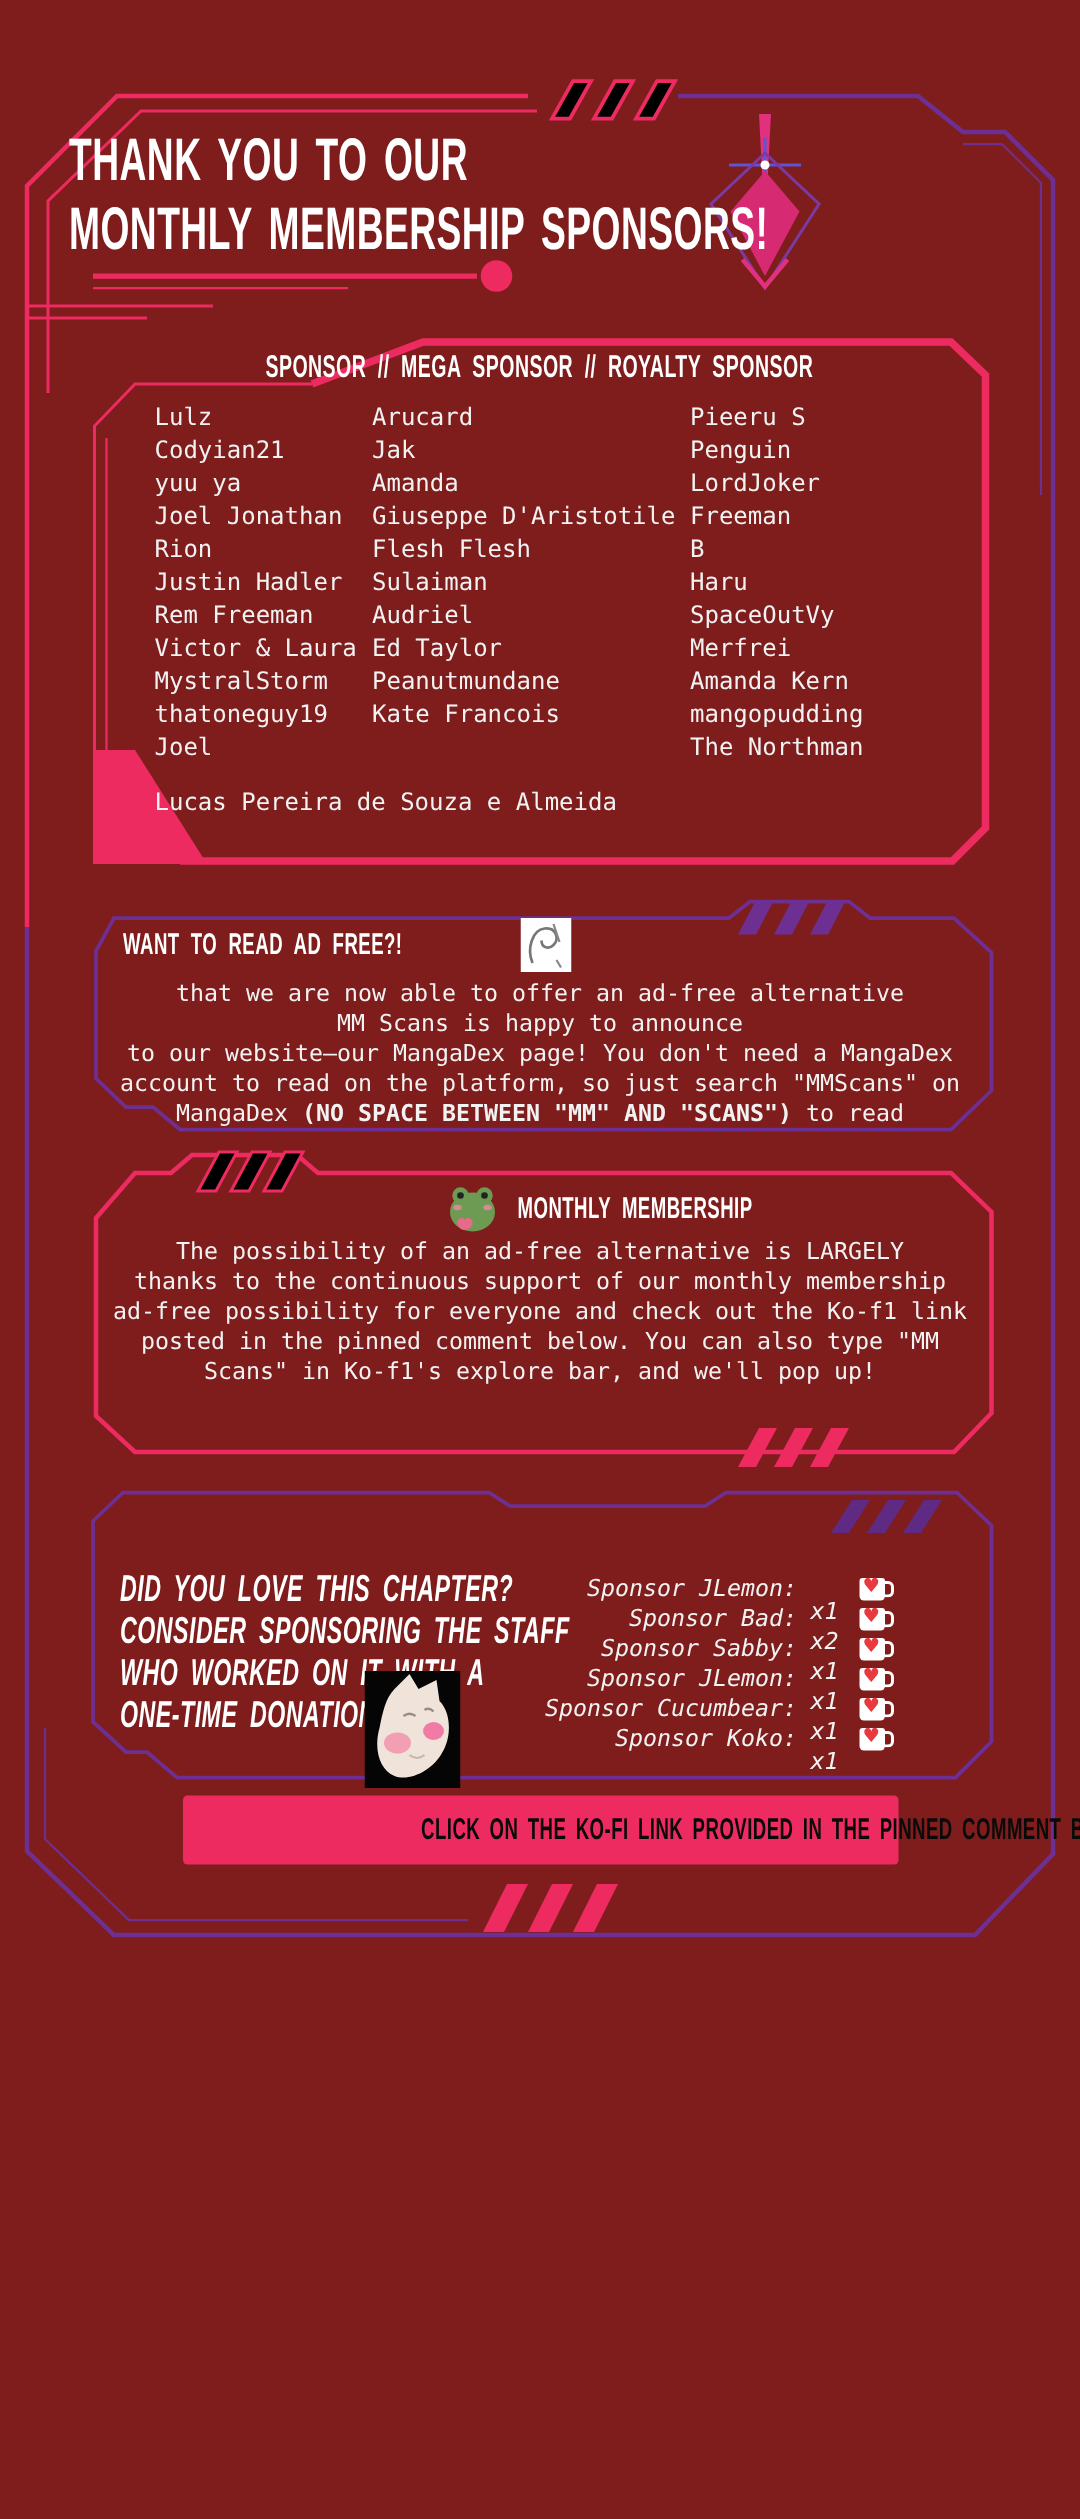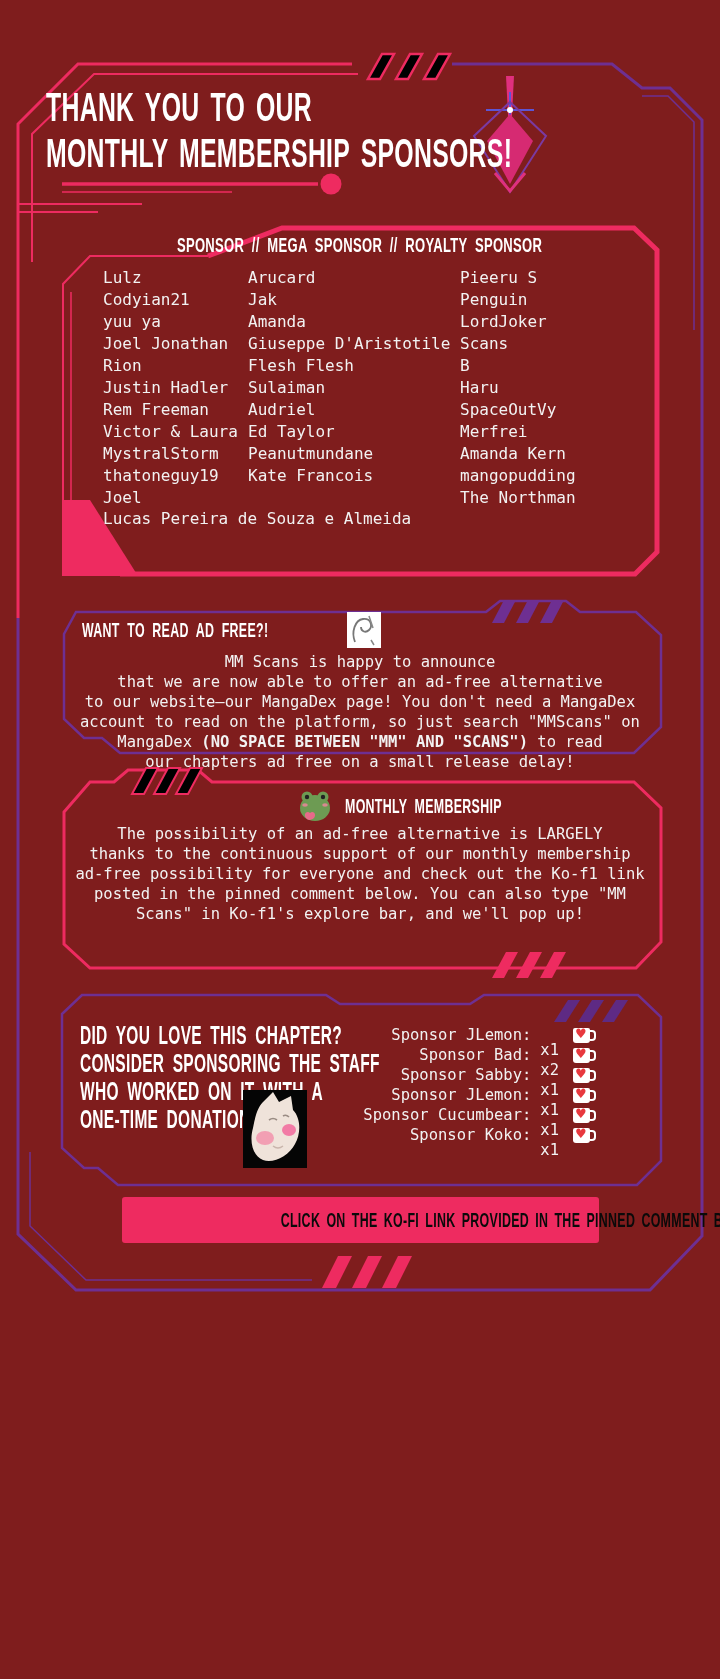--- a/index.html
+++ b/index.html
@@ -22,21 +22,21 @@
 
   .box { position:absolute; }
 
   .sponsor-title-wrap { position:absolute; top:18px; left:0; width:100%; text-align:center; }
   .sponsor-title { font-size:21px; }
 
   .cols { position:absolute; left:45px; top:52px; display:flex; }
   .col { font-size:16px; line-height:22px; }
   .col1 { width:145px; } .col2 { width:212px; } .col3 { width:200px; }
   .name-line { white-space:nowrap; }
-  .wide-name { position:absolute; left:45px; top:294px; font-size:16px; white-space:nowrap; }
+  .wide-name { position:absolute; left:45px; top:310px; font-size:16px; white-space:nowrap; }
 
   .box-title { font-size:20px; }
   .title-row { position:absolute; display:flex; align-items:center; gap:12px; }
 
   .body-text { position:absolute; left:0; width:100%; text-align:center; }
   .body-line { font-size:15.5px; line-height:20px; white-space:nowrap; }
   .b { font-weight:700; }
 
   .don-title { position:absolute; left:22px; top:26px; }
   .don-title-line { display:block; font-size:25px; line-height:28px; }
@@ -173,21 +173,21 @@
           <div class="name-line">Sulaiman</div>
           <div class="name-line">Audriel</div>
           <div class="name-line">Ed Taylor</div>
           <div class="name-line">Peanutmundane</div>
           <div class="name-line">Kate Francois</div>
         </div>
       <div class="col col3">
           <div class="name-line">Pieeru S</div>
           <div class="name-line">Penguin</div>
           <div class="name-line">LordJoker</div>
-          <div class="name-line">Scans</div>
+          <div class="name-line">Freeman</div>
           <div class="name-line">B</div>
           <div class="name-line">Haru</div>
           <div class="name-line">SpaceOutVy</div>
           <div class="name-line">Merfrei</div>
           <div class="name-line">Amanda Kern</div>
           <div class="name-line">mangopudding</div>
           <div class="name-line">The Northman</div>
         </div>
     </div>
     <div class="wide-name">Lucas Pereira de Souza e Almeida</div>
@@ -197,27 +197,26 @@
     <div class="title-row" style="left:24px; top:14px;">
       <span class="condensed box-title">WANT TO READ AD FREE?!</span>
       <svg width="34" height="36" viewBox="0 0 34 36" style="margin-left:-48px;">
         <rect x="0" y="0" width="34" height="36" fill="#fff"></rect>
         <path d="M 8,30 C 4,20 8,8 16,7 C 24,6 26,14 22,18 C 19,21 14,20 14,15" stroke="#777" stroke-width="1.8" fill="none"></path>
         <path d="M 22,4 L 26,16 M 24,28 L 27,33" stroke="#888" stroke-width="1.5" fill="none"></path>
       </svg>
     </div>
     <div class="body-text" style="top:54px;">
       <div>
+          <div class="body-line">that we are now able to offer an ad-free alternative</div>
           <div class="body-line">MM Scans is happy to announce</div>
-          <div class="body-line">that we are now able to offer an ad-free alternative</div>
           <div class="body-line">to our website—our MangaDex page! You don't need a MangaDex</div>
           <div class="body-line">account to read on the platform, so just search "MMScans" on</div>
         </div>
       <div class="body-line"><span>MangaDex </span><span class="b">(NO SPACE BETWEEN "MM" AND "SCANS")</span><span> to read</span></div>
-      <div class="body-line">our chapters ad free on a small release delay!</div>
     </div>
   </section>
 
   <section class="box" style="left:58px; top:782px; width:604px; height:186px;">
     <div class="title-row" style="right:64px; top:6px;">
       <svg width="36" height="36" viewBox="0 0 36 36">
         <ellipse cx="18" cy="20" rx="15" ry="13" fill="#6d9b53"></ellipse>
         <circle cx="10" cy="9" r="5.5" fill="#6d9b53"></circle>
         <circle cx="26" cy="9" r="5.5" fill="#6d9b53"></circle>
         <circle cx="10" cy="9" r="2.2" fill="#222"></circle>
@@ -232,21 +231,21 @@
       <div>
           <div class="body-line">The possibility of an ad-free alternative is LARGELY</div>
           <div class="body-line">thanks to the continuous support of our monthly membership</div>
           <div class="body-line">ad-free possibility for everyone and check out the Ko-f1 link</div>
           <div class="body-line">posted in the pinned comment below. You can also type "MM</div>
           <div class="body-line">Scans" in Ko-f1's explore bar, and we'll pop up!</div>
         </div>
     </div>
   </section>
 
-  <section class="box" style="left:58px; top:995px; width:604px; height:190px;">
+  <section class="box" style="left:58px; top:1019px; width:604px; height:190px;font-style:italic;">
     <div class="don-title">
         <div class="don-title-line condensed">DID YOU LOVE THIS CHAPTER?</div>
         <div class="don-title-line condensed">CONSIDER SPONSORING THE STAFF</div>
         <div class="don-title-line condensed">WHO WORKED ON IT WITH A</div>
         <div class="don-title-line condensed">ONE-TIME DONATION!</div>
       </div>
     <svg class="abs" style="left:185px; top:95px;" width="64" height="78" viewBox="0 0 64 78">
       <rect x="0" y="0" width="64" height="78" fill="#050505"></rect>
       <path d="M 20,12 L 30,2 L 36,12 L 48,6 L 50,20 C 58,28 58,44 52,54 C 46,66 30,74 20,70 C 10,66 6,52 10,38 C 12,28 14,18 20,12 Z" fill="#efe3da"></path>
       <ellipse cx="22" cy="48" rx="9" ry="7" fill="#f293ab" opacity=".85"></ellipse>

